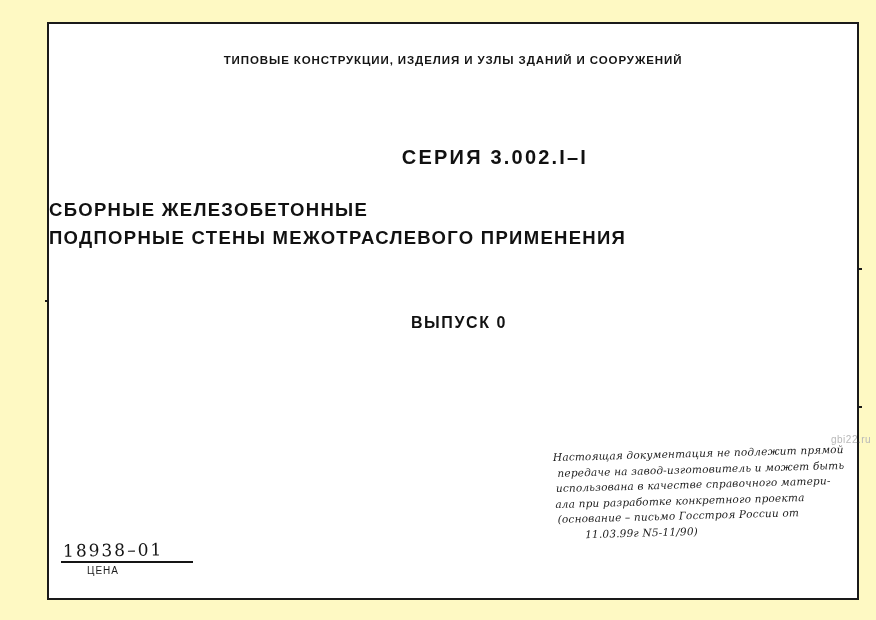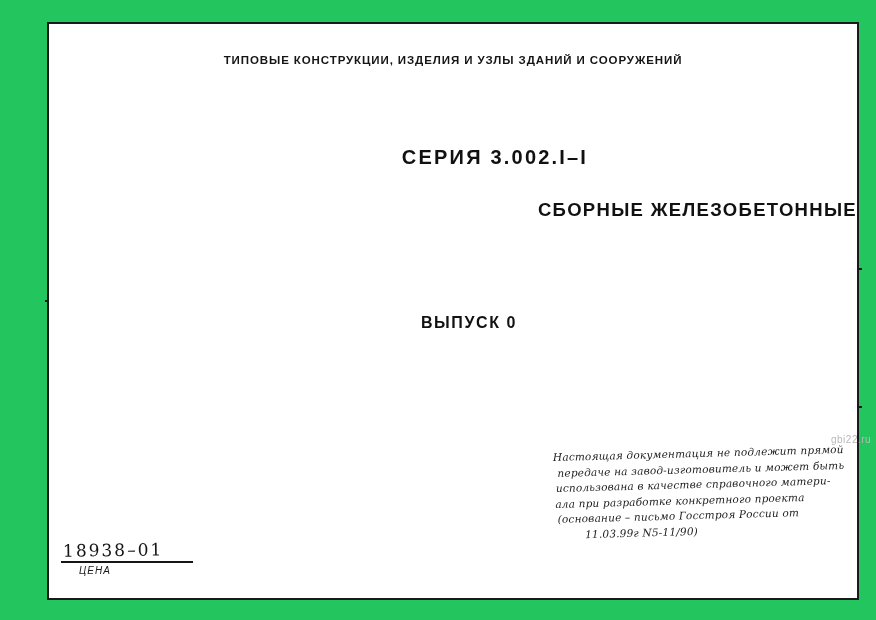--- a/index.html
+++ b/index.html
@@ -14,21 +14,21 @@
     color: #111;
     position: relative;
     overflow: hidden;
   }
 
   .page {
     position: absolute;
     left: 0; top: 0;
     width: 876px;
     height: 620px;
-    background: #22c55e;
+    background: #fef9c3;
   }
 
   
   .frame {
     position: absolute;
     left: 47px;
     top: 22px;
     width: 812px;
     height: 578px;
     border: 2px solid #1a1a1a;
@@ -90,35 +90,35 @@
     font-weight: 700;
     color: #111;
     padding-left: 42px;
   }
 
   .title-block {
     position: absolute;
     top: 172px;
     left: 0;
     width: 100%;
-    text-align: right;
+    text-align: left;
     color: #111;
   }
   .title-line {
     font-size: 18.5px;
     letter-spacing: 1.3px;
     font-weight: 700;
     line-height: 28px;
     white-space: nowrap;
   }
 
   .issue {
     position: absolute;
     top: 290px;
-    left: 16px;
+    left: 6px;
     width: 100%;
     text-align: center;
     font-size: 16px;
     letter-spacing: 1.6px;
     font-weight: 700;
   }
 
   .subtitle {
     position: absolute;
     top: 327px;
@@ -183,43 +183,43 @@
     width: 132px;
     height: 2px;
     background: #151515;
     margin-top: 1px;
     margin-left: 2px;
   }
   .code-label {
     font-size: 10px;
     letter-spacing: 1px;
     margin-top: 2px;
-    margin-left: 20px;
+    margin-left: 28px;
     color: #1b1b1b;
-    font-style: italic;
   }
 </style>
 </head>
 <body>
 
 <div class="page">
 
   <div class="tick tick-left"></div>
   <div class="tick tick-right"></div>
   <div class="tick tick-right2"></div>
 
   <div class="frame">
     <div class="content">
 
       <div class="header-line">ТИПОВЫЕ КОНСТРУКЦИИ, ИЗДЕЛИЯ И УЗЛЫ ЗДАНИЙ И СООРУЖЕНИЙ</div>
 
       <div class="series">СЕРИЯ  3.002.I–I</div>
 
       <div class="title-block">
         <div class="title-line">СБОРНЫЕ  ЖЕЛЕЗОБЕТОННЫЕ</div>
+        <div class="title-line">ПОДПОРНЫЕ  СТЕНЫ  МЕЖОТРАСЛЕВОГО  ПРИМЕНЕНИЯ</div>
       </div>
 
       <div class="issue">ВЫПУСК  0</div>
 
 
       <div class="watermark">gbi22.ru</div>
 
       <div class="handnote">
         <div>Настоящая документация не подлежит прямой</div>
         <div>передаче на завод-изготовитель и может быть</div>

